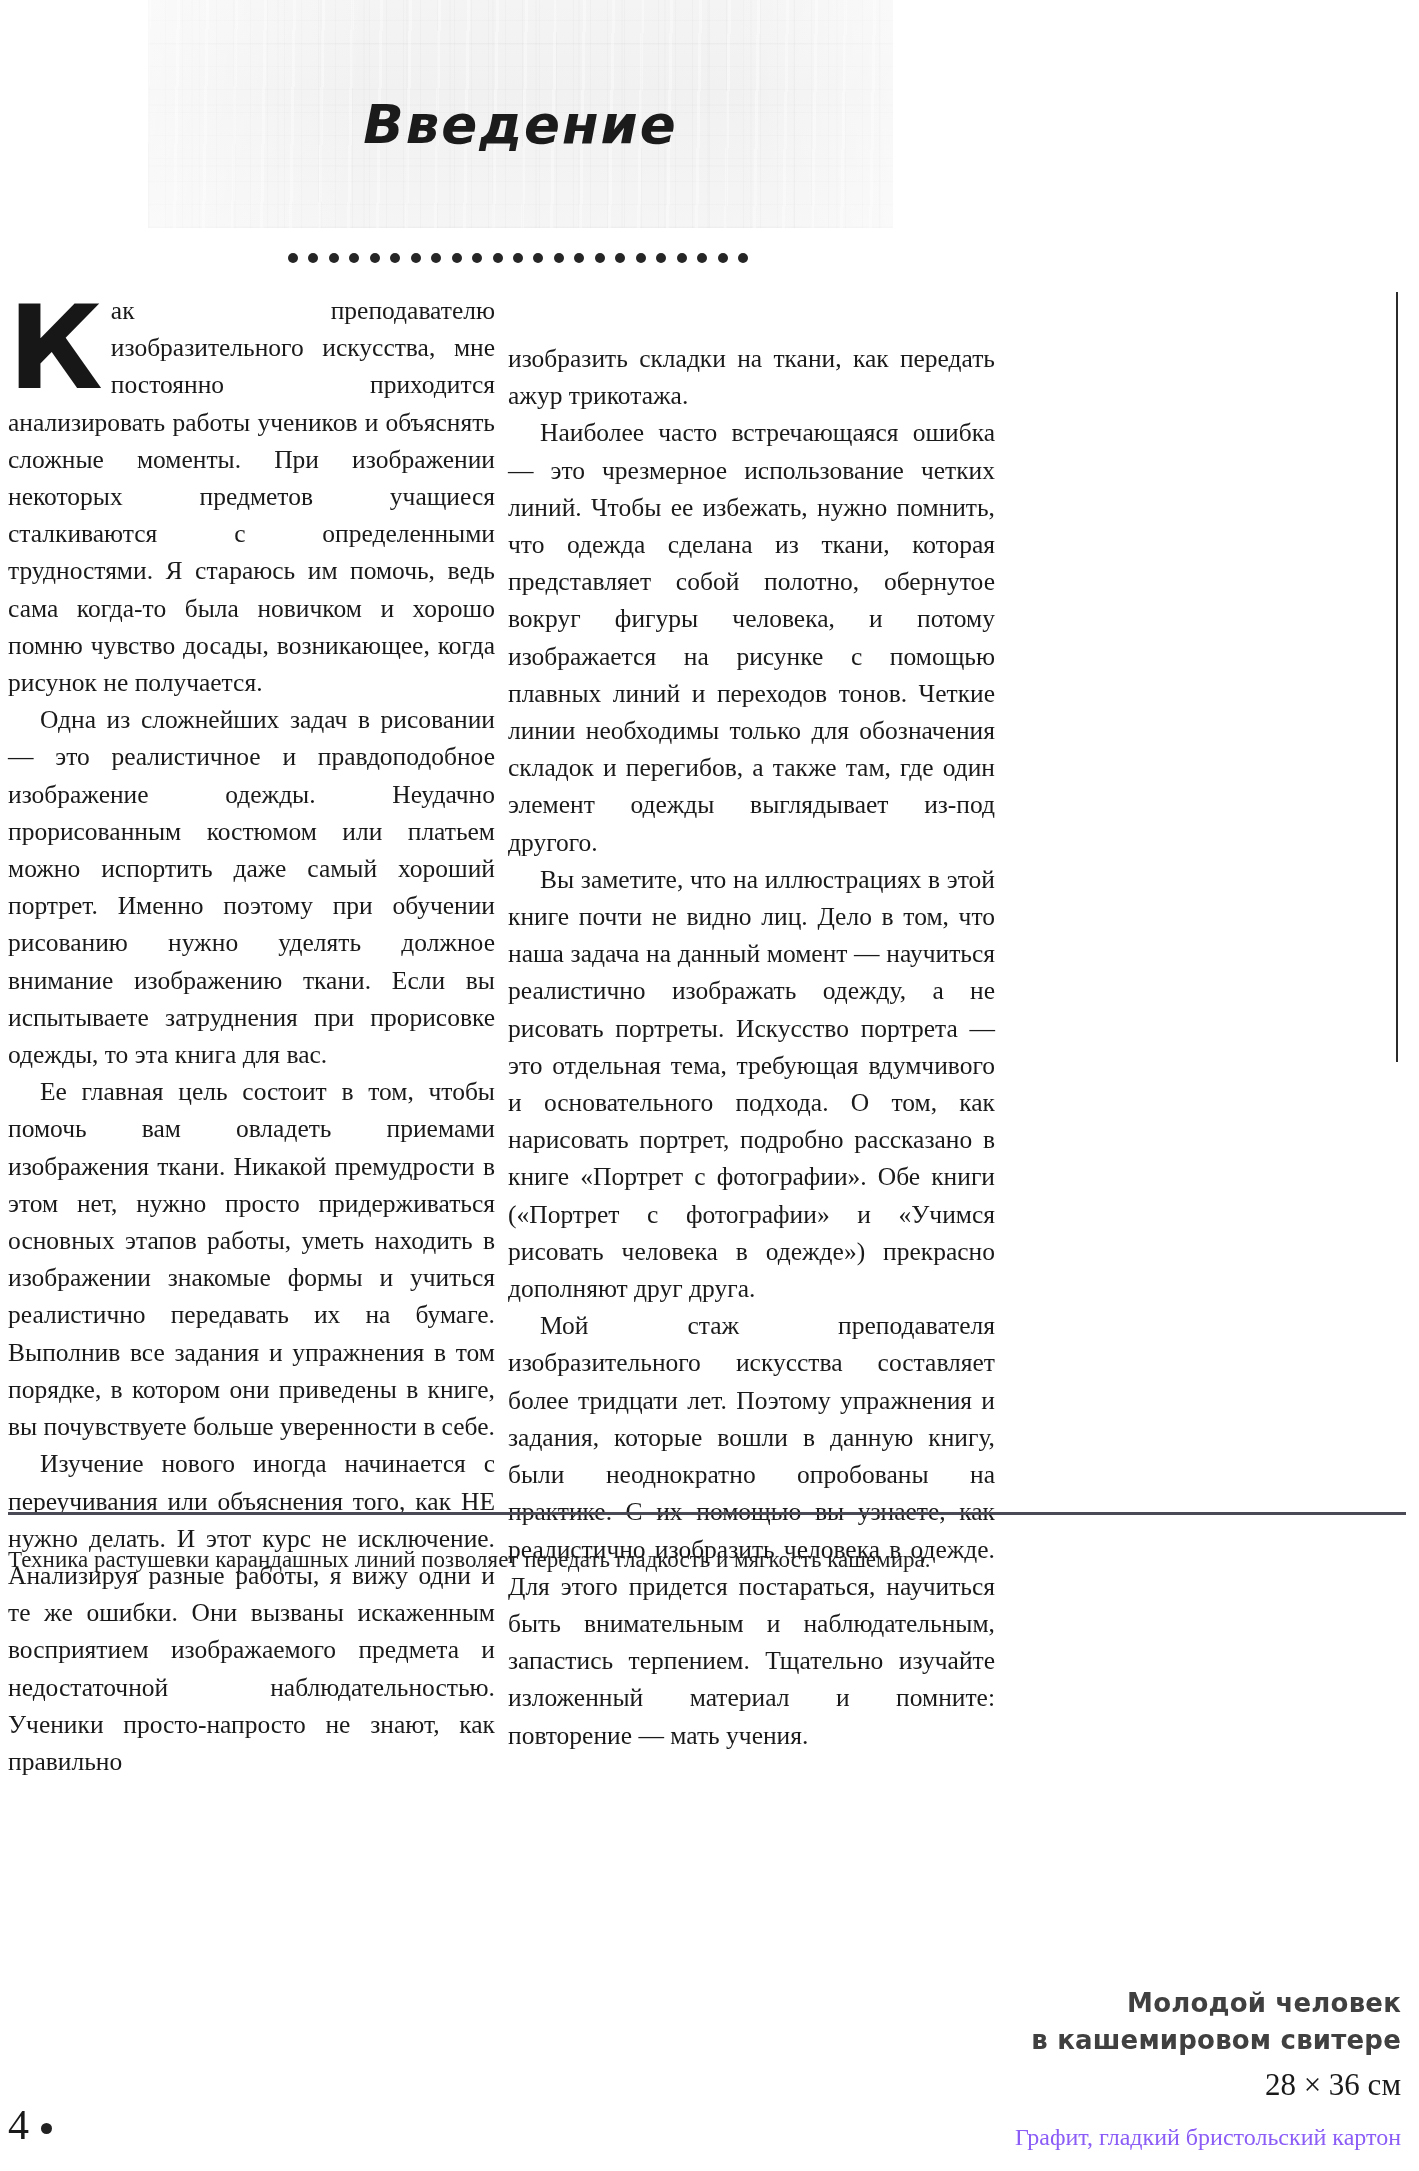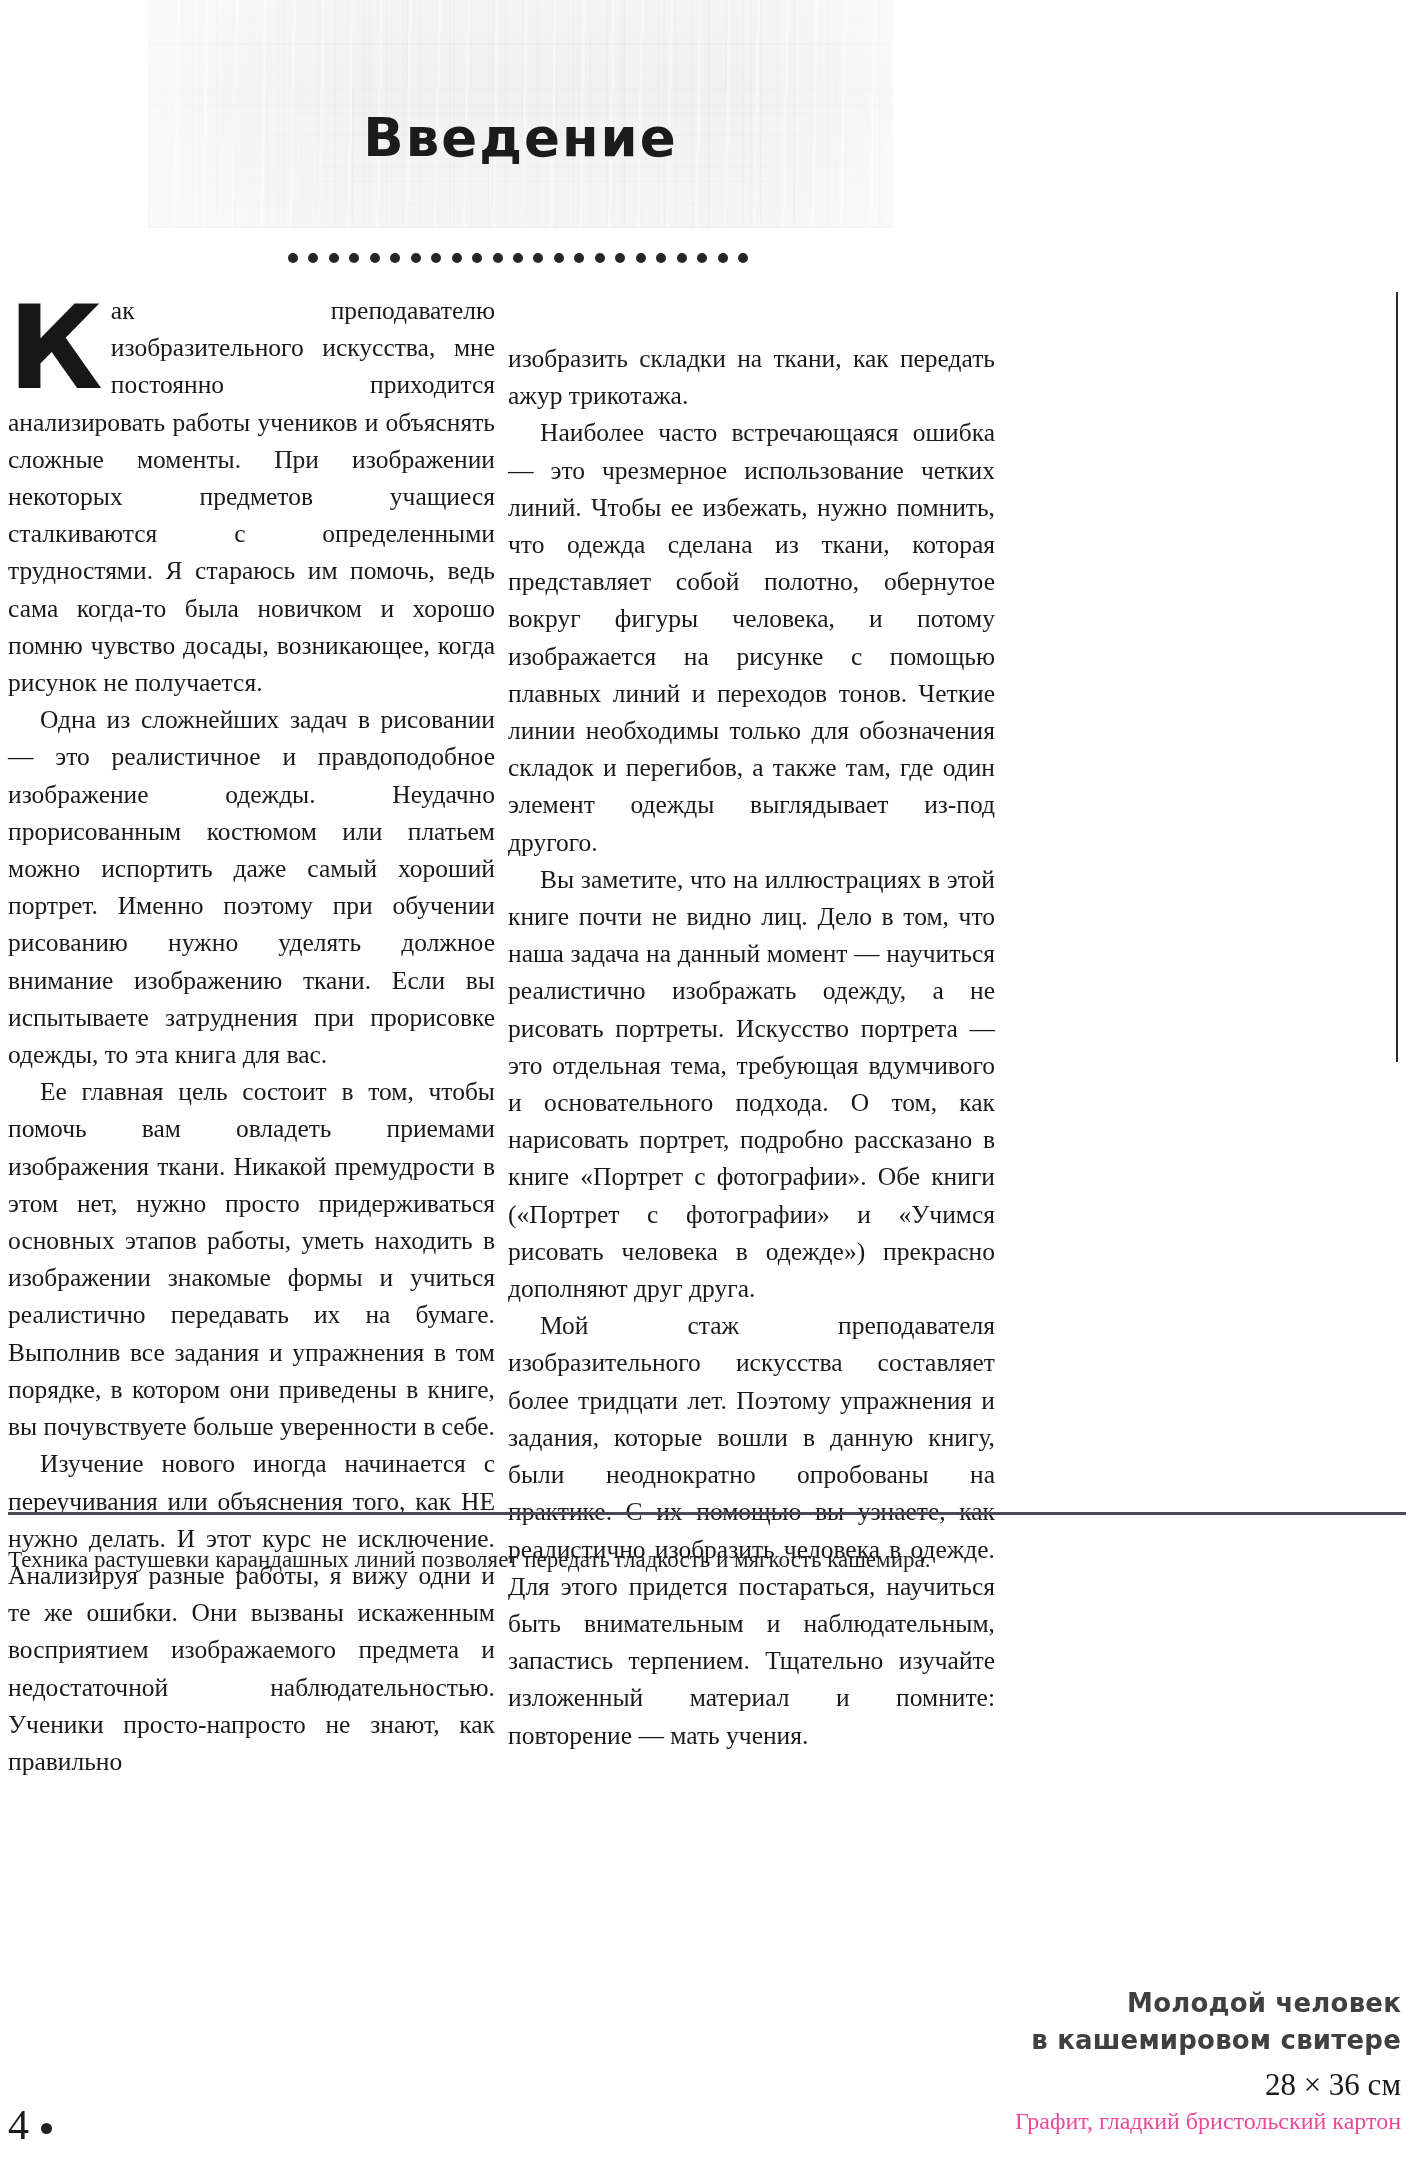--- a/index.html
+++ b/index.html
@@ -46,29 +46,30 @@
       linear-gradient(96deg, rgba(255,255,255,0.55) 0%, rgba(255,255,255,0) 30%),
       linear-gradient(268deg, rgba(255,255,255,0.5) 0%, rgba(255,255,255,0) 22%),
       repeating-linear-gradient(91deg,
         rgba(255,255,255,0.35) 0px, rgba(255,255,255,0.35) 3px,
         rgba(255,255,255,0.0) 3px, rgba(255,255,255,0.0) 29px);
     pointer-events: none;
   }
   .header-title {
     position: absolute;
     left: 0;
-    top: 111px;
+    top: 98px;
     width: 745px;
     text-align: center;
     font-family: "DejaVu Sans", "Liberation Sans", sans-serif;
     font-weight: 700;
     font-size: 53px;
     letter-spacing: 2px;
     color: #1b1b1b;
     line-height: 1;
+    font-style: italic;
   }
 
   
   .dot-rule {
     position: absolute;
     left: 288px;
     top: 253px;
     width: 460px;
     display: flex;
     justify-content: space-between;
@@ -169,25 +170,25 @@
     letter-spacing: 0.2px;
   }
   .credit .dimensions {
     margin-top: 9px;
     font-family: "Liberation Serif", "DejaVu Serif", serif;
     font-size: 31px;
     line-height: 33px;
     color: #1a1a1a;
   }
   .credit .medium {
-    margin-top: 4px;
+    margin-top: 20px;
     font-family: "Liberation Serif", "DejaVu Serif", serif;
     font-size: 24px;
     line-height: 33px;
-    color: #ec4899;
+    color: #8b5cf6;
   }
 
   
   .folio {
     position: absolute;
     left: 8px;
     top: 2104px;
     display: flex;
     align-items: center;
     gap: 12px;

